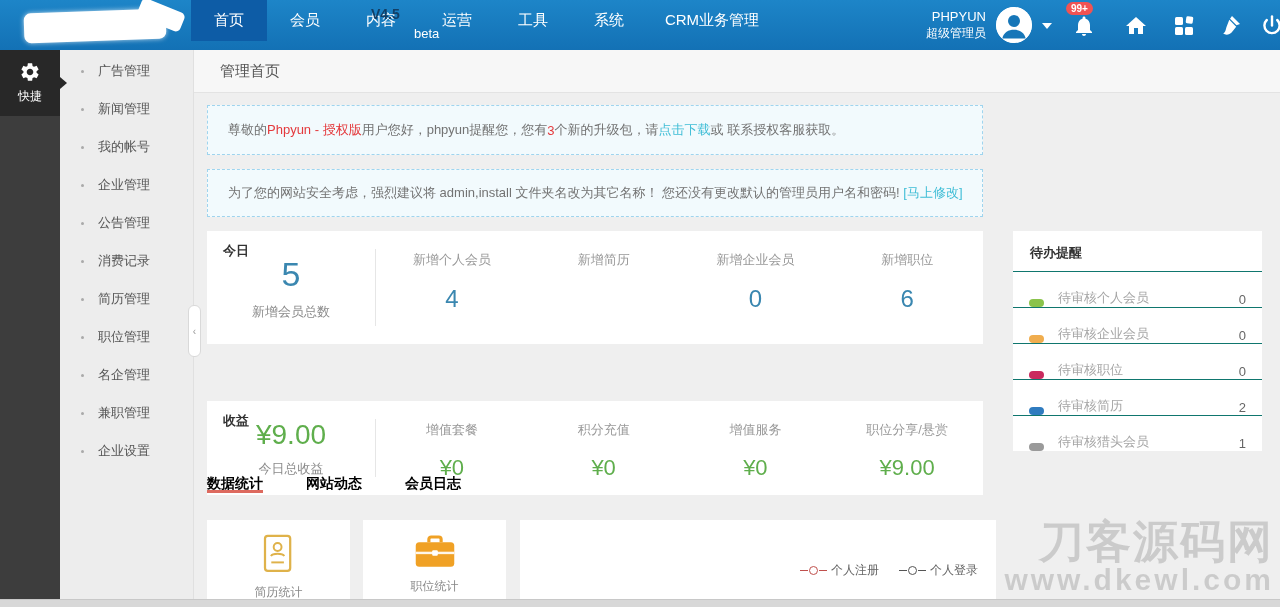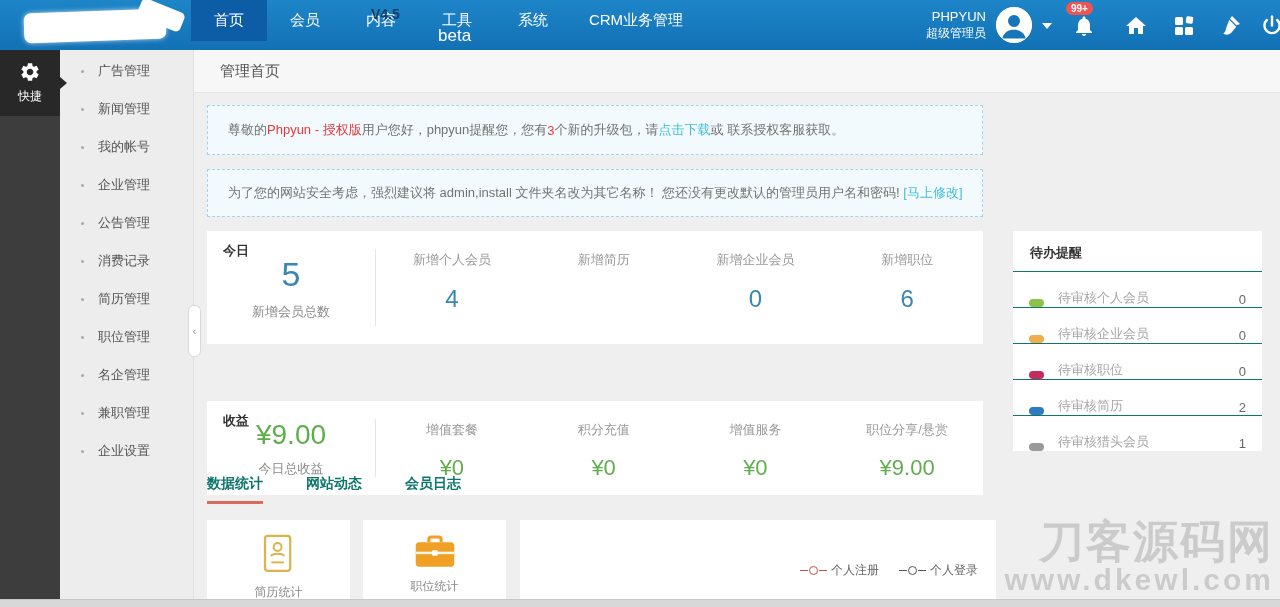--- a/index.html
+++ b/index.html
@@ -7,21 +7,21 @@
          font-family:"Liberation Sans","DejaVu Sans",sans-serif;-webkit-font-smoothing:antialiased;}
 
   
   .topbar{position:absolute;left:0;top:0;width:100%;height:50px;
           background:linear-gradient(#1d85c8,#1371b5);z-index:20;}
   .logo-blob1{position:absolute;left:24px;top:11px;width:142px;height:30px;background:#fff;
               border-radius:7px;transform:rotate(-2deg);box-shadow:0 0 5px rgba(255,255,255,.7);}
   .logo-blob2{position:absolute;left:138px;top:5px;width:46px;height:20px;background:#fff;
               border-radius:5px;transform:rotate(22deg);}
   .ver{position:absolute;left:371px;top:6px;color:#123f66;font-size:14px;font-weight:bold;z-index:22;}
-  .beta{position:absolute;left:438px;top:26px;color:#fff;font-size:17px;z-index:22;}
+  .beta{position:absolute;left:414px;top:26px;color:#fff;font-size:13px;z-index:22;}
   .nav{position:absolute;left:191px;top:0;height:50px;display:flex;z-index:21;}
   .nav-item{width:76px;height:41px;display:flex;align-items:center;justify-content:center;
             color:#fff;font-size:15px;cursor:pointer;white-space:nowrap;}
   .nav-item.wide{width:130px;}
   .nav-item.active{background:#0d5ca6;}
   .user-text{position:absolute;left:898px;top:8px;width:88px;text-align:right;color:#fff;line-height:17px;}
   .user-text .n{font-size:13px;}
   .user-text .r{font-size:12px;}
   .avatar{position:absolute;left:996px;top:7px;width:36px;height:36px;border-radius:50%;
           overflow:hidden;background:#fff;cursor:pointer;}
@@ -78,21 +78,21 @@
 
   .todo{left:819px;top:181px;width:249px;height:220px;}
   .todo-title{padding:13px 0 9px 17px;font-weight:bold;font-size:13px;color:#333;}
   .todo-row{height:35px;display:flex;align-items:flex-end;padding:0 16px;cursor:pointer;
             border-top:1px solid #0f766e;}
   .pill{width:15px;height:8px;border-radius:4px;margin-right:14px;flex:none;}
   .todo-row .t{flex:1;font-size:13px;color:#a5a5a5;}
   .todo-row .v{font-size:13px;color:#666;}
 
   .tabs{position:absolute;left:13px;top:425px;display:flex;gap:43px;}
-  .tab{font-size:14px;font-weight:bold;color:#0f766e;padding-bottom:11px;cursor:pointer;position:relative;}
+  .tab{font-size:14px;font-weight:bold;color:#000000;cursor:pointer;position:relative;}
   .tab.active::after{content:"";position:absolute;left:0;right:0;bottom:0;height:3px;background:#dd6a5f;}
 
   .b-card{position:absolute;top:470px;height:95px;background:#fff;text-align:center;}
   .b-card .ic{margin:13px auto 5px;}
   .b-card .cl{font-size:12px;color:#888;}
   .bc1{left:13px;width:143px;}
   .bc2{left:169px;width:143px;}
   .bc3{left:326px;width:476px;}
 
   .legend{position:absolute;left:606px;top:512px;display:flex;gap:20px;align-items:center;}
@@ -117,20 +117,21 @@
   <div class="topbar">
     <div class="logo-blob1"></div>
     <div class="logo-blob2"></div>
     <div class="ver">V4.5</div>
     <div class="beta">beta</div>
 
     <div class="nav">
       <div class="nav-item active">首页</div>
       <div class="nav-item">会员</div>
       <div class="nav-item">内容</div>
+      <div class="nav-item">运营</div>
       <div class="nav-item">工具</div>
       <div class="nav-item">系统</div>
       <div class="nav-item wide">CRM业务管理</div>
     </div>
 
     <div class="user-text">
       <div class="n">PHPYUN</div>
       <div class="r">超级管理员</div>
     </div>
     <div class="avatar">

